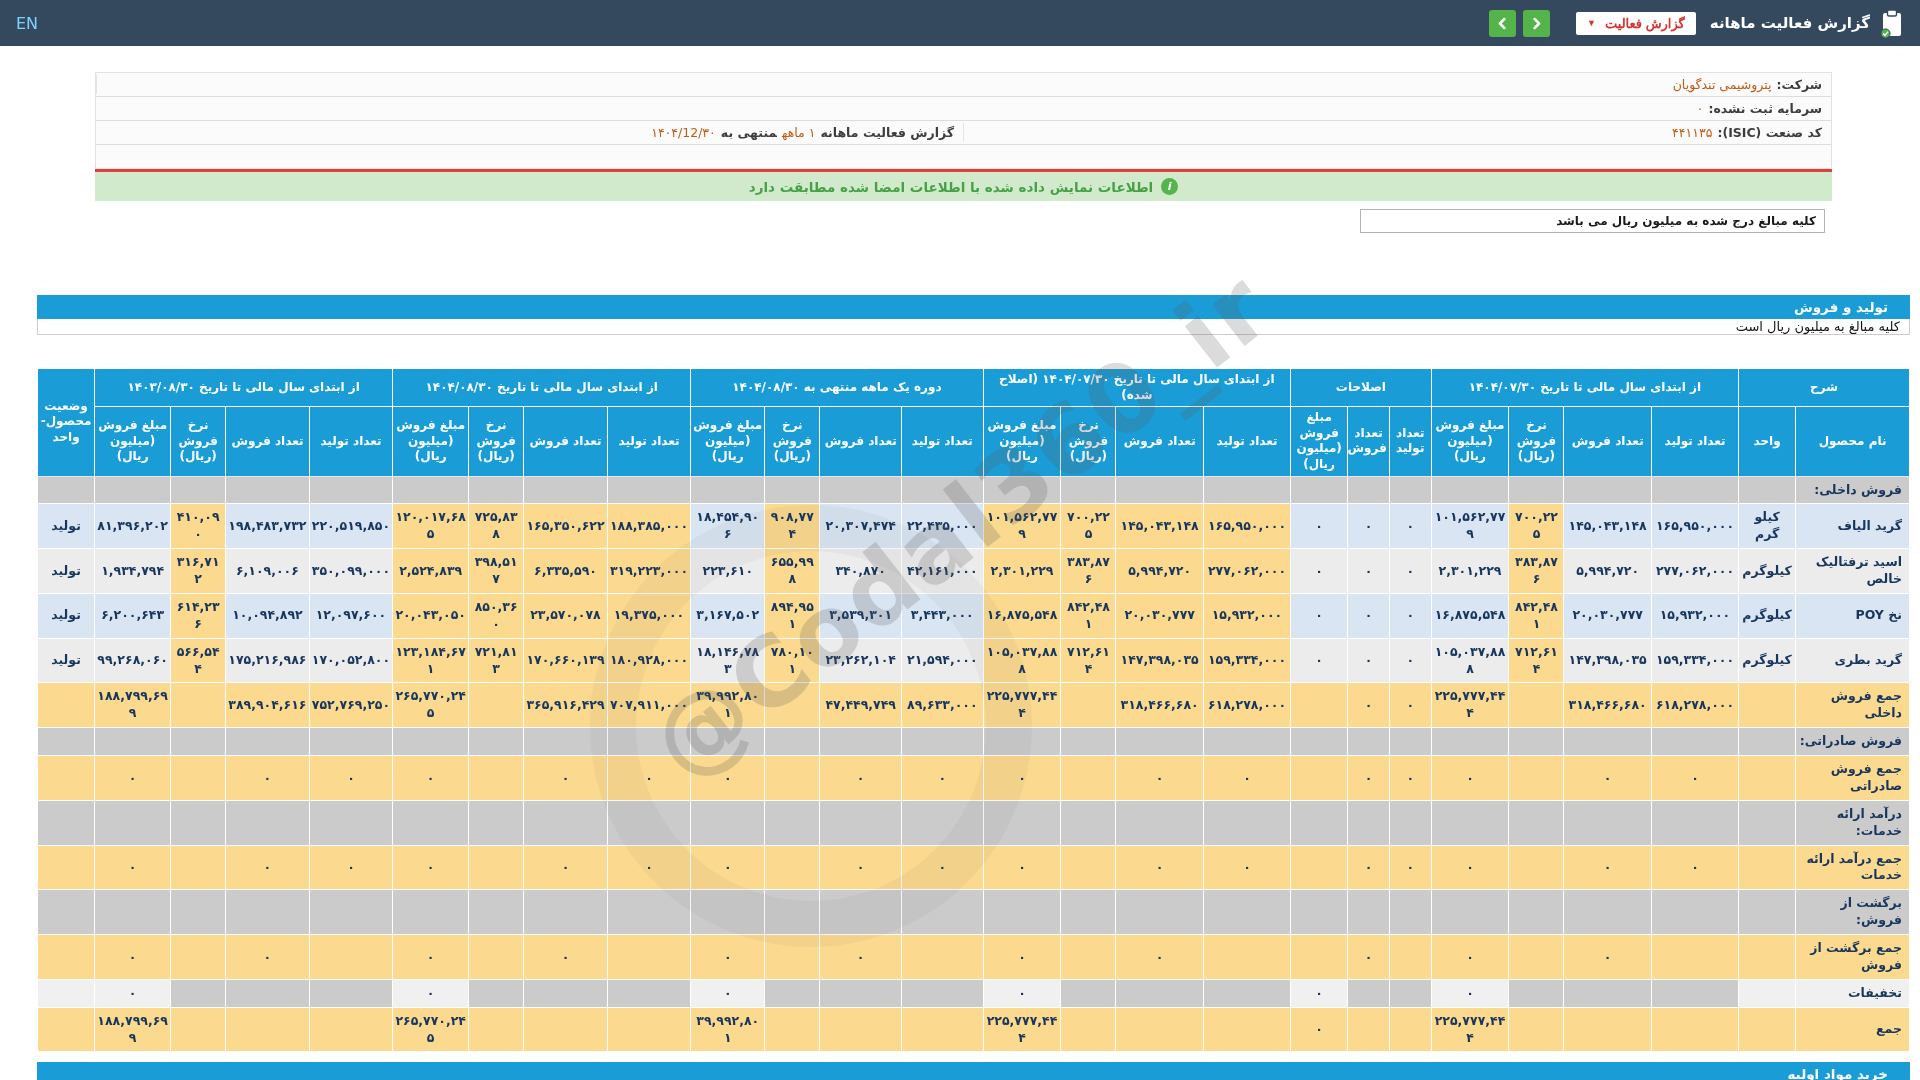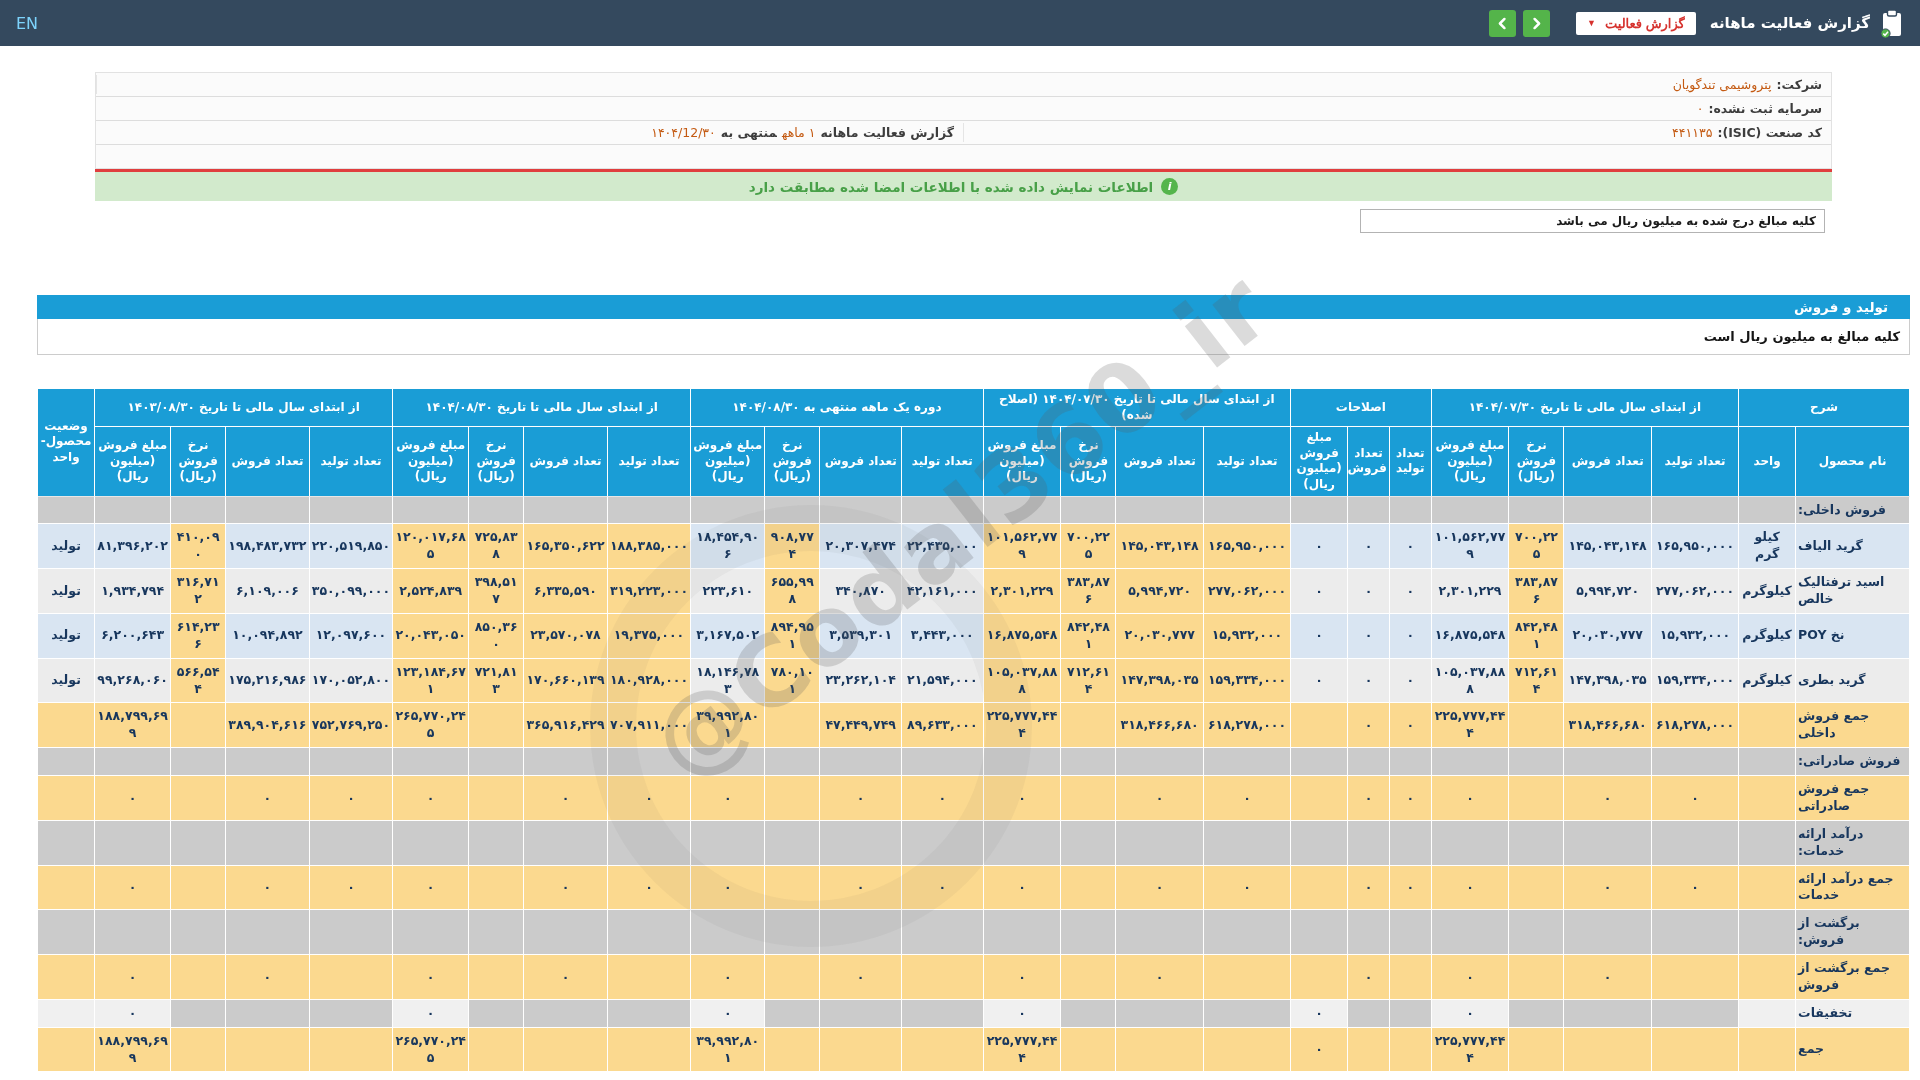--- a/index.html
+++ b/index.html
@@ -30,28 +30,28 @@
   .signed-bar{margin:0 88px 0 95px;height:29px;background:#D2EACC;display:flex;align-items:center;
               justify-content:center;gap:8px;color:#48A048;font-weight:bold;font-size:13.5px}
   .info-icon{width:17px;height:17px;border-radius:50%;background:#55B54C;color:#fff;font-size:11px;
              font-weight:bold;display:flex;align-items:center;justify-content:center;font-style:italic;flex:0 0 auto}
   .pad-wrap{margin:8px 95px 0 95px}
   .amounts-box{width:447px;margin-left:auto;margin-right:0;border:1px solid #b3b3b3;height:22px;display:flex;
                align-items:center;padding:0 8px;font-size:12px;font-weight:bold;color:#1b1b1b;background:#fff}
   
   .content{margin:62px 10px 0 37px}
   .band{background:#1A9DD6;color:#fff;font-weight:bold;font-size:13.5px;padding:4px 22px}
-  .band-note{border:1px solid #ccc;border-top:none;background:#fff;color:#151515;font-weight:bold;
-             font-size:13px;padding:10px 9px;margin-bottom:33px}
+  .band-note{border:1px solid #ccc;border-top:none;background:#fff;color:#151515;font-weight:normal;
+             font-size:13px;padding:0 9px;margin-bottom:33px}
   table.pstable{width:100%;border-collapse:collapse;table-layout:fixed;background:#fff;border:1px solid #bdbdbd}
   .pstable th{background:#1A9DD6;color:#fff;font-size:12px;font-weight:bold;line-height:1.3;
               border:1px solid rgba(255,255,255,.55);padding:3px 2px;text-align:center;overflow:hidden}
   .pstable td{font-size:12.5px;font-weight:bold;color:#17365D;border:1px solid #fff;padding:5px 2px;
               text-align:center;word-wrap:break-word;line-height:1.35}
-  .pstable td.td-name{text-align:left;padding-right:7px}
+  .pstable td.td-name{text-align:right;padding-right:7px}
   .c-blue{background:#D9E5F2}
   .c-even{background:#ECECEC}
   .c-yellow{background:#FBD98F}
   .c-gray{background:#CBCBCB}
   .c-light{background:#F0F0F0}
   .band2{margin-top:10px}
   
   .watermark{position:absolute;left:585px;top:470px;transform:rotate(-38deg);font-size:96px;font-weight:bold;
              color:rgba(90,90,90,.22);letter-spacing:2px;z-index:40;pointer-events:none;direction:ltr;white-space:nowrap}
   .wm-ring{position:absolute;left:590px;top:505px;width:350px;height:350px;border:46px solid rgba(80,80,80,.05);

